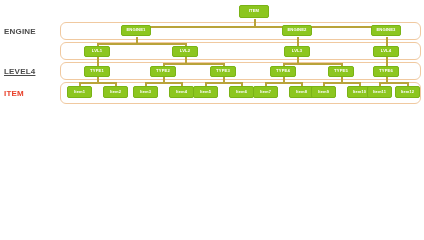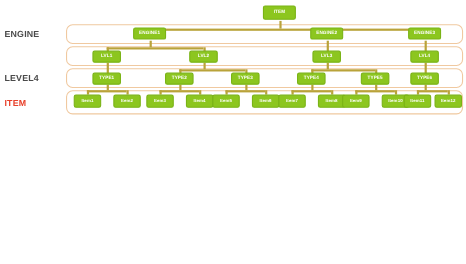--- a/index.html
+++ b/index.html
@@ -71,21 +71,21 @@
 <body>
 
 <div id="chart">
 
   <div class="lane" style="top:22px;height:18px;"></div>
   <div class="lane" style="top:42px;height:18px;"></div>
   <div class="lane" style="top:62px;height:18px;"></div>
   <div class="lane" style="top:82px;height:22px;"></div>
 
   <div class="lane-label" style="top:27px;">ENGINE</div>
-  <div class="lane-label" style="top:67px;">LEVEL4</div>
+  <div class="lane-label" style="top:67px;text-decoration:underline;">LEVEL4</div>
   <div class="lane-label accent" style="top:89px;">ITEM</div>
 
   <div class="link v" style="left:254px;top:19px;height:7px;"></div>
   <div class="link h" style="left:136px;top:26px;width:250px;"></div>
   <div class="link v" style="left:136px;top:26px;height:4px;"></div>
   <div class="link v" style="left:297px;top:26px;height:4px;"></div>
   <div class="link v" style="left:386px;top:26px;height:4px;"></div>
 
   <div class="link v" style="left:136px;top:37px;height:6px;"></div>
   <div class="link h" style="left:97px;top:43px;width:88px;"></div>

